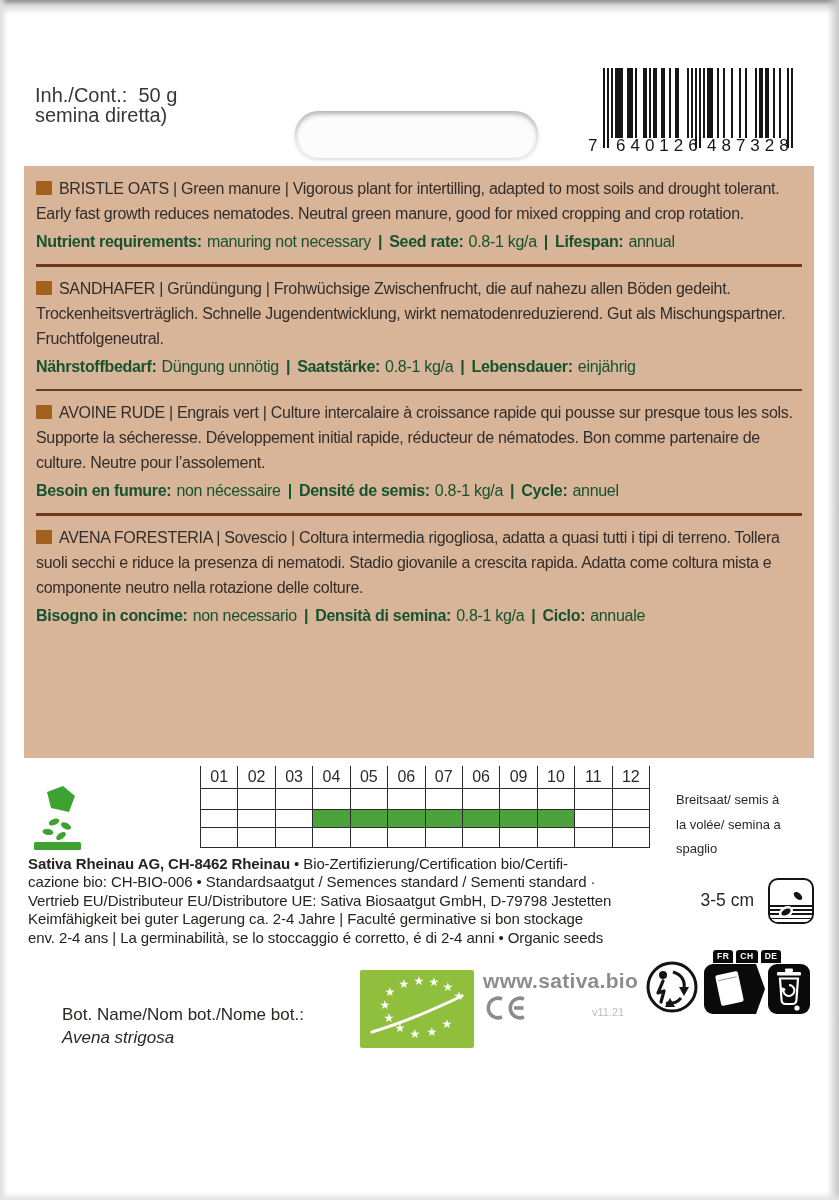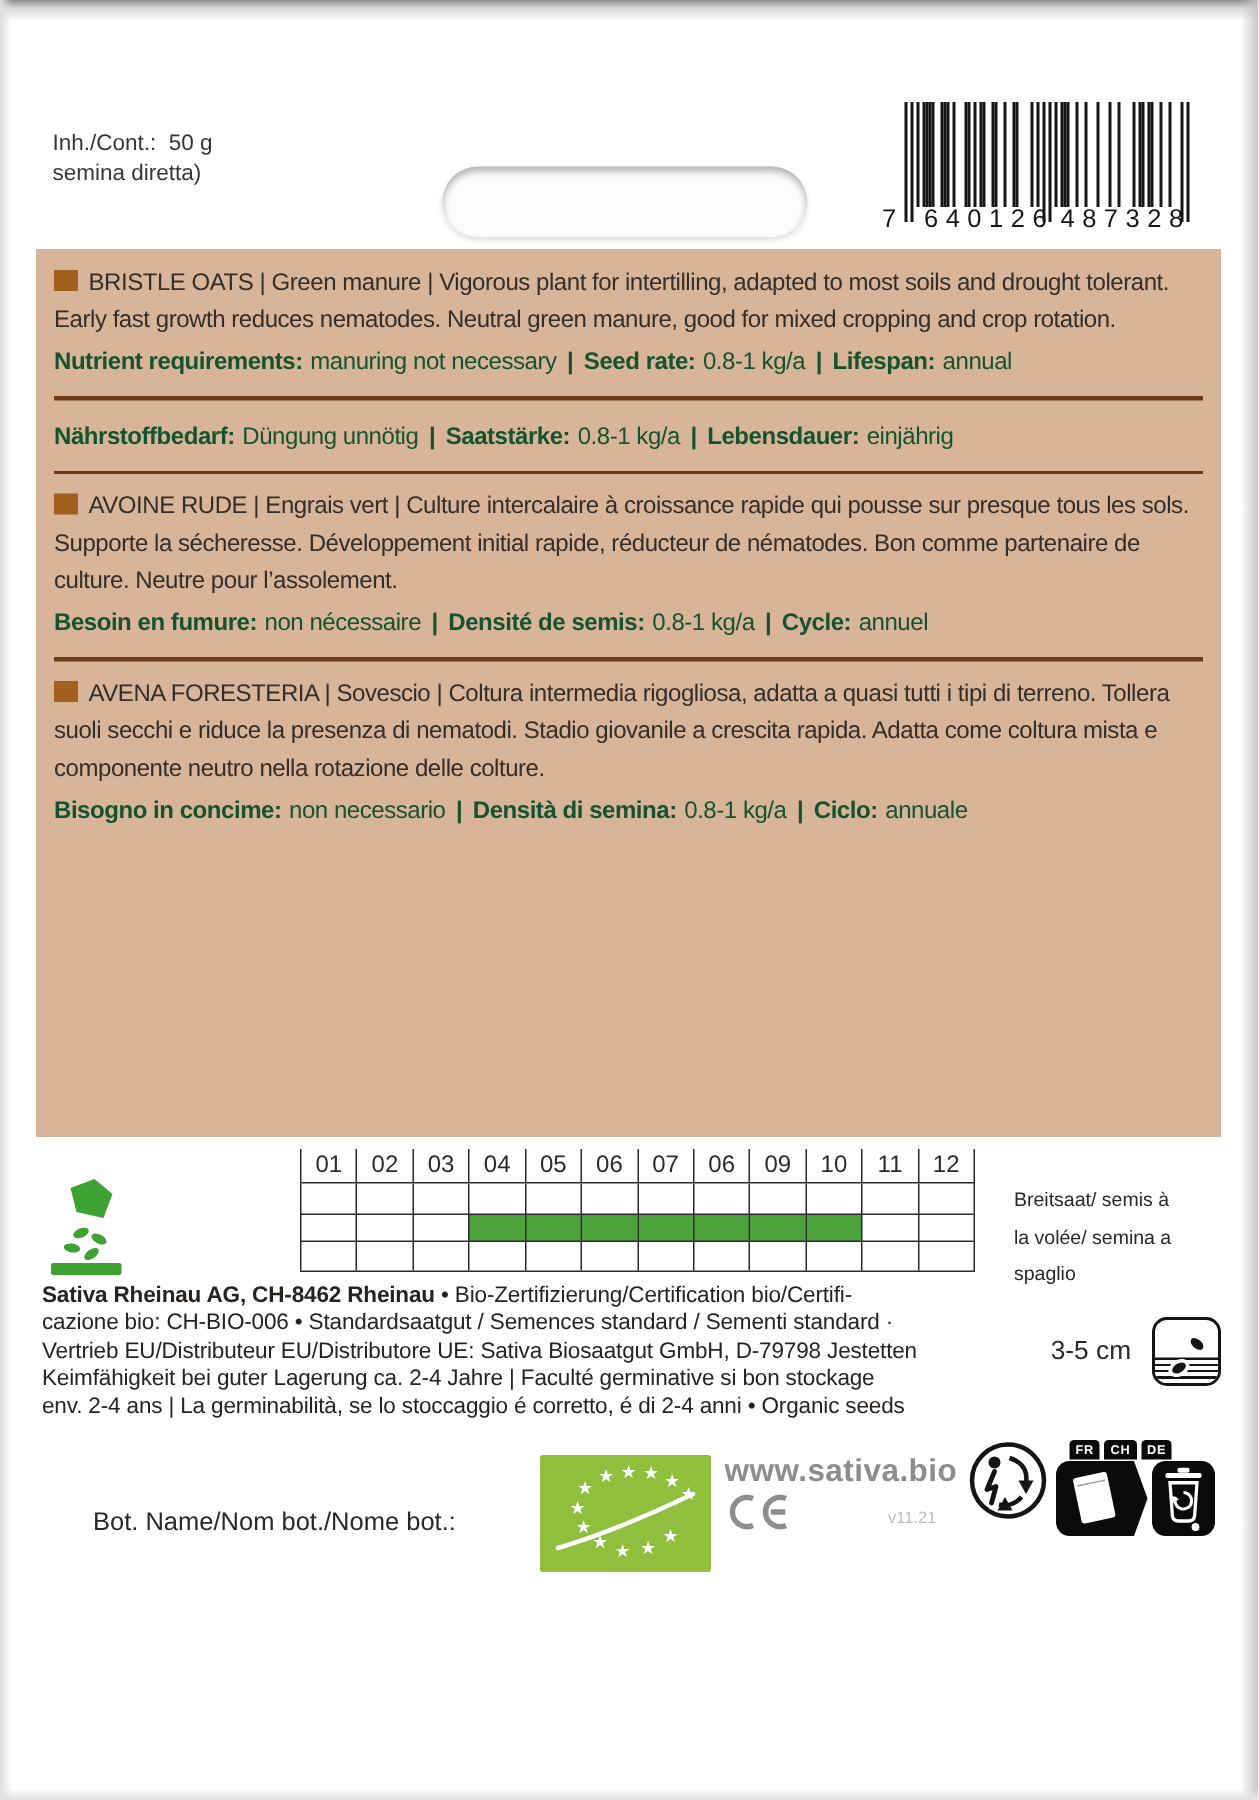--- a/index.html
+++ b/index.html
@@ -5,21 +5,21 @@
   html,body{margin:0;padding:0;background:#fff;}
   .packet{position:relative;width:839px;height:1200px;background:#ffffff;overflow:hidden;
           font-family:"Liberation Sans",sans-serif;color:#2c2825;}
   
   .edge{position:absolute;pointer-events:none;}
   .edge.top{left:0;top:0;width:100%;height:14px;background:linear-gradient(#8f8f8f,#d9d9d9 40%,rgba(255,255,255,0));}
   .edge.right{right:0;top:0;width:12px;height:100%;background:linear-gradient(to left,#c6c6c6,rgba(255,255,255,0));}
   .edge.left{left:0;top:0;width:8px;height:100%;background:linear-gradient(to right,#dedede,rgba(255,255,255,0));}
   .edge.bottom{left:0;bottom:0;width:100%;height:8px;background:linear-gradient(to top,#e3e3e3,rgba(255,255,255,0));}
 
-  .content-info{position:absolute;left:35px;top:86px;font-size:15px;line-height:19.5px;color:#3a3633;white-space:pre-wrap;}
+  .content-info{position:absolute;left:35px;top:86px;font-size:20px;line-height:19.5px;color:#3a3633;white-space:pre-wrap;}
 
   
   .barcode{position:absolute;left:603px;top:68px;width:190px;height:100px;}
   .bc-bars{position:relative;width:190px;height:80px;}
   .bc-bar{position:absolute;top:0;width:2px;height:70px;background:#161616;}
   .bc-bar.guard{height:80px;}
   .bc-digits{position:absolute;top:68px;left:0;width:100%;font-size:17px;color:#161616;}
   .bc-7{position:absolute;left:-15px;top:0;}
   .bc-left{position:absolute;left:13px;top:0;letter-spacing:5px;}
   .bc-right{position:absolute;left:104px;top:0;letter-spacing:5px;}
@@ -57,21 +57,21 @@
   .seed{position:absolute;width:10px;height:6px;background:#141414;border-radius:50%;}
   .seed.s1{top:13px;right:9px;transform:rotate(40deg);}
   .seed.s2{bottom:7px;left:11px;transform:rotate(-30deg);box-shadow:0 0 0 2.5px #fff;}
 
   
   .footer-lines{position:absolute;left:28px;top:855px;font-size:15px;line-height:18.4px;letter-spacing:-0.1px;color:#262320;white-space:nowrap;}
   .footer-lines .b{font-weight:700;}
 
   .triman{position:absolute;left:645px;top:960px;}
   .disposal{position:absolute;left:704px;top:950px;width:106px;}
-  .disposal-tabs{display:flex;gap:3px;margin-left:9px;height:13px;margin-top:10px;}
+  .disposal-tabs{display:flex;gap:3px;margin-left:9px;height:13px;}
   .tab{background:#0a0a0a;color:#fff;font-size:8.5px;font-weight:700;line-height:13px;padding:0 4px;border-radius:3px 3px 0 0;letter-spacing:.5px;}
   .disposal-mods{display:flex;margin-top:1px;height:50px;}
   .mod-left{position:relative;width:52px;background:#0a0a0a;border-radius:9px 0 0 9px;}
   .mod-left:after{content:"";position:absolute;right:-9px;top:0;border-left:9px solid #0a0a0a;border-top:25px solid transparent;border-bottom:25px solid transparent;}
   .envelope{position:absolute;left:14px;top:9px;width:23px;height:31px;background:#fff;border-radius:2px;transform:rotate(-12deg);}
   .envelope:before{content:"";position:absolute;left:2px;right:2px;top:5px;border-top:1.4px solid #9a9a9a;}
   .mod-right{position:relative;width:42px;background:#0a0a0a;border-radius:9px;margin-left:12px;}
 
   
   .eu-logo{position:absolute;left:360px;top:970px;width:114px;height:78px;background:#8fbf3c;border-radius:2px;}
@@ -148,20 +148,21 @@
 
   <div class="euro-slot"></div>
 
   <div class="tan-panel">
     <section class="desc">
       <p class="body"><span class="bullet"></span><span>BRISTLE OATS | Green manure | Vigorous plant for intertilling, adapted to most soils and drought tolerant. Early fast growth reduces nematodes. Neutral green manure, good for mixed cropping and crop rotation.</span></p>
       <p class="specs"><span class="lbl">Nutrient requirements:</span><span>manuring not necessary</span><span class="sep">|</span><span class="lbl">Seed rate:</span><span>0.8-1 kg/a</span><span class="sep">|</span><span class="lbl">Lifespan:</span><span>annual</span></p>
     </section>
     <div class="rule"></div>
     <section class="desc">
+      <p class="body"><span class="bullet"></span><span>SANDHAFER | Gründüngung | Frohwüchsige Zwischenfrucht, die auf nahezu allen Böden gedeiht. Trockenheitsverträglich. Schnelle Jugendentwicklung, wirkt nematodenreduzierend. Gut als Mischungspartner. Fruchtfolgeneutral.</span></p>
       <p class="specs"><span class="lbl">Nährstoffbedarf:</span><span>Düngung unnötig</span><span class="sep">|</span><span class="lbl">Saatstärke:</span><span>0.8-1 kg/a</span><span class="sep">|</span><span class="lbl">Lebensdauer:</span><span>einjährig</span></p>
     </section>
     <div class="rule"></div>
     <section class="desc">
       <p class="body"><span class="bullet"></span><span>AVOINE RUDE | Engrais vert | Culture intercalaire à croissance rapide qui pousse sur presque tous les sols. Supporte la sécheresse. Développement initial rapide, réducteur de nématodes. Bon comme partenaire de culture. Neutre pour l’assolement.</span></p>
       <p class="specs"><span class="lbl">Besoin en fumure:</span><span>non nécessaire</span><span class="sep">|</span><span class="lbl">Densité de semis:</span><span>0.8-1 kg/a</span><span class="sep">|</span><span class="lbl">Cycle:</span><span>annuel</span></p>
     </section>
     <div class="rule"></div>
     <section class="desc">
       <p class="body"><span class="bullet"></span><span>AVENA FORESTERIA | Sovescio | Coltura intermedia rigogliosa, adatta a quasi tutti i tipi di terreno. Tollera suoli secchi e riduce la presenza di nematodi. Stadio giovanile a crescita rapida. Adatta come coltura mista e componente neutro nella rotazione delle colture.</span></p>
@@ -322,14 +323,15 @@
       <g transform="translate(22,0)">
         <path d="M19 4 A9.8 9.8 0 1 0 19 22" fill="none" stroke="#8d8d8d" stroke-width="3.6"></path>
         <line x1="9" y1="13" x2="18.5" y2="13" stroke="#8d8d8d" stroke-width="3.6"></line>
       </g>
     </svg>
   </div>
   <div class="version">v11.21</div>
 
   <div class="botname">
     <div>Bot. Name/Nom bot./Nome bot.:</div>
+    <div class="it">Avena strigosa</div>
   </div>
 </div>
 
 </body></html>

